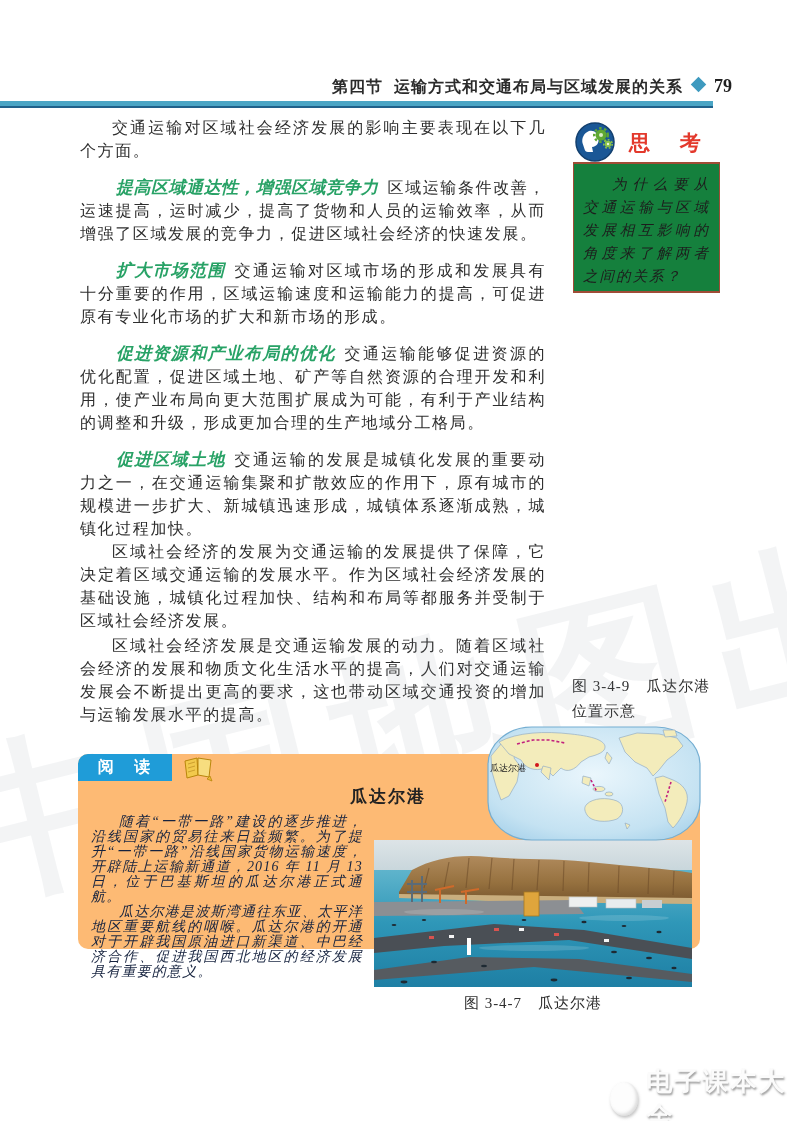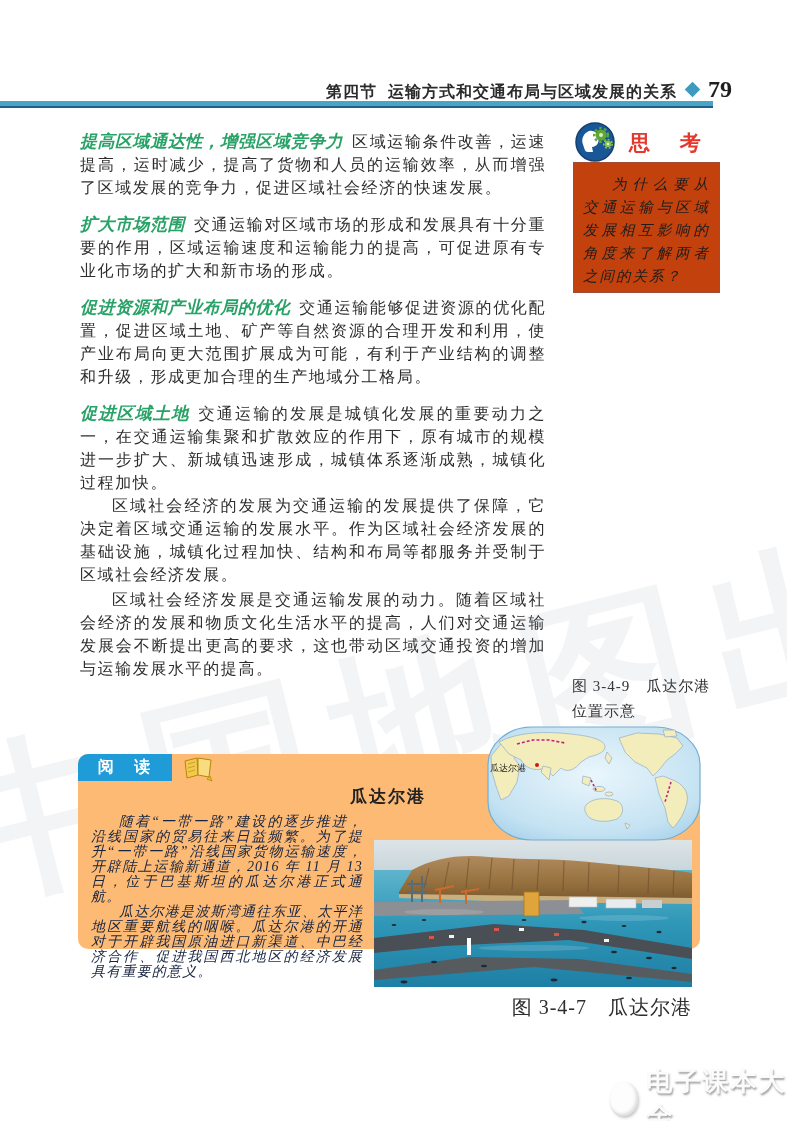--- a/index.html
+++ b/index.html
@@ -5,39 +5,39 @@
   html,body{margin:0;padding:0;background:#e8e8e8;}
   #page{position:relative;width:787px;height:1121px;background:#ffffff;overflow:hidden;
         font-family:"Liberation Serif","DejaVu Serif",serif;color:#2e2e2e;}
   
   .hdr{position:absolute;top:76px;left:0;width:732px;display:flex;justify-content:flex-end;
        align-items:baseline;gap:10px;white-space:nowrap;}
   .hdr-title{font-family:"Liberation Sans","DejaVu Sans",sans-serif;font-weight:bold;
              font-size:16px;color:#2b2b2b;letter-spacing:1px;}
   .hdr-diamond{width:11px;height:11px;background:#3e9abf;transform:rotate(45deg);
                position:relative;top:-2px;}
-  .hdr-page{font-weight:bold;font-size:24px;color:#1f1f1f;}
+  .hdr-page{font-weight:bold;font-size:18px;color:#1f1f1f;}
   .hdr-rule{position:absolute;top:101px;left:0;width:713px;height:7px;}
   .hdr-rule .a{height:5px;background:#4aa5c5;}
   .hdr-rule .b{height:2px;background:#20618b;}
   
   .main{position:absolute;left:80px;top:116px;width:466px;font-size:16px;line-height:23px;
         letter-spacing:1.6px;text-align:justify;}
   .p-indent{text-indent:2em;margin:0;}
   .sec{margin:14px 0 0 0;}
   .sec-h{font-family:"Liberation Sans","DejaVu Sans",sans-serif;font-weight:bold;
-         font-style:italic;font-size:17px;color:#28a266;margin-right:9px;letter-spacing:0.5px;}
+         font-style:italic;font-size:17px;color:#28a266;margin-right:9px;letter-spacing:0.5px;margin-left:36px;}
   .h2{font-family:"Liberation Sans","DejaVu Sans",sans-serif;font-weight:bold;font-size:18.5px;
       color:#c23a98;margin:17px 0 7px 0;letter-spacing:1px;text-align:left;}
   
   .think-icon{position:absolute;left:575px;top:122px;width:40px;height:40px;}
   .think-title{position:absolute;left:629px;top:129px;font-family:"Liberation Sans",sans-serif;
                font-weight:bold;font-size:21px;color:#e3392c;letter-spacing:12px;white-space:nowrap;}
   .think-box{position:absolute;left:573px;top:162px;width:147px;height:131px;box-sizing:border-box;
-             background:#c2410c;border:2px solid #a04c36;border-left-width:1px;border-right-width:1px;
+             background:#15803d;border:2px solid #a04c36;border-left-width:1px;border-right-width:1px;
              padding:9px 9px;}
   .think-text{margin:0;font-size:14.5px;line-height:23px;letter-spacing:2px;text-indent:2em;
               text-align:justify;color:#1d1d1d;font-style:italic;}
   
   .figmap-cap{position:absolute;left:572px;top:674px;width:160px;font-size:15px;line-height:25px;
               color:#2e2e2e;letter-spacing:1px;}
   .worldmap{position:absolute;left:487px;top:726px;width:214px;height:119px;z-index:5;}
   
   .readbox{position:absolute;left:78px;top:754px;width:622px;height:195px;background:#fdba74;
            border-radius:10px;z-index:2;}
@@ -46,21 +46,21 @@
             font-weight:bold;font-size:16px;letter-spacing:8px;display:flex;align-items:center;
             justify-content:center;padding-left:6px;box-sizing:border-box;}
   .book-icon{position:absolute;left:104px;top:1px;width:32px;height:28px;}
   .read-title{position:absolute;left:235px;top:31px;width:150px;text-align:center;
               font-family:"Liberation Sans",sans-serif;font-weight:bold;font-size:17px;
               color:#222;letter-spacing:2px;}
   .read-text{position:absolute;left:13px;top:60px;width:272px;font-size:14px;line-height:15px;
              letter-spacing:1.2px;text-align:justify;color:#16233f;font-style:italic;}
   .read-text p{margin:0;text-indent:2em;}
   .photo{position:absolute;left:296px;top:86px;width:318px;height:147px;}
-  .photo-cap{position:absolute;left:296px;top:240px;width:318px;text-align:right;font-size:20px;
+  .photo-cap{position:absolute;left:296px;top:240px;width:318px;text-align:center;font-size:15px;
              color:#2e2e2e;letter-spacing:1px;font-style:normal;}
   
   .pub-wm{position:absolute;left:-60px;top:560px;font-size:170px;font-weight:bold;
           color:rgba(140,150,160,0.10);transform:rotate(-14deg);letter-spacing:24px;
           white-space:nowrap;pointer-events:none;z-index:1;}
   .brand{position:absolute;left:610px;top:1064px;display:flex;align-items:center;gap:8px;z-index:6;}
   .brand-circle{width:34px;height:34px;border-radius:50%;background:#fdfdfd;
                 box-shadow:1px 2px 3px rgba(150,150,150,0.55), inset -2px -2px 3px rgba(190,190,190,0.5);}
   .brand-text{font-family:"Liberation Sans",sans-serif;font-weight:bold;font-size:26px;
               color:#fbfbfb;letter-spacing:2px;
@@ -77,20 +77,21 @@
     <span class="hdr-title"><span>第四节</span>&nbsp;&nbsp;<span>运输方式和交通布局与区域发展的关系</span></span>
     <span class="hdr-diamond"></span>
     <span class="hdr-page">79</span>
   </div>
   <div class="hdr-rule">
       <div class="a"></div>
       <div class="b"></div>
     </div>
 
   <div class="main">
+    <p class="p-indent">交通运输对区域社会经济发展的影响主要表现在以下几个方面。</p>
 
     <p class="sec"><span class="sec-h">提高区域通达性，增强区域竞争力</span><span>区域运输条件改善，运速提高，运时减少，提高了货物和人员的运输效率，从而增强了区域发展的竞争力，促进区域社会经济的快速发展。</span></p>
 
     <p class="sec"><span class="sec-h">扩大市场范围</span><span>交通运输对区域市场的形成和发展具有十分重要的作用，区域运输速度和运输能力的提高，可促进原有专业化市场的扩大和新市场的形成。</span></p>
 
     <p class="sec"><span class="sec-h">促进资源和产业布局的优化</span><span>交通运输能够促进资源的优化配置，促进区域土地、矿产等自然资源的合理开发和利用，使产业布局向更大范围扩展成为可能，有利于产业结构的调整和升级，形成更加合理的生产地域分工格局。</span></p>
 
     <p class="sec"><span class="sec-h">促进区域土地</span><span>交通运输的发展是城镇化发展的重要动力之一，在交通运输集聚和扩散效应的作用下，原有城市的规模进一步扩大、新城镇迅速形成，城镇体系逐渐成熟，城镇化过程加快。</span></p>
 
     <p class="p-indent">区域社会经济的发展为交通运输的发展提供了保障，它决定着区域交通运输的发展水平。作为区域社会经济发展的基础设施，城镇化过程加快、结构和布局等都服务并受制于区域社会经济发展。</p>

